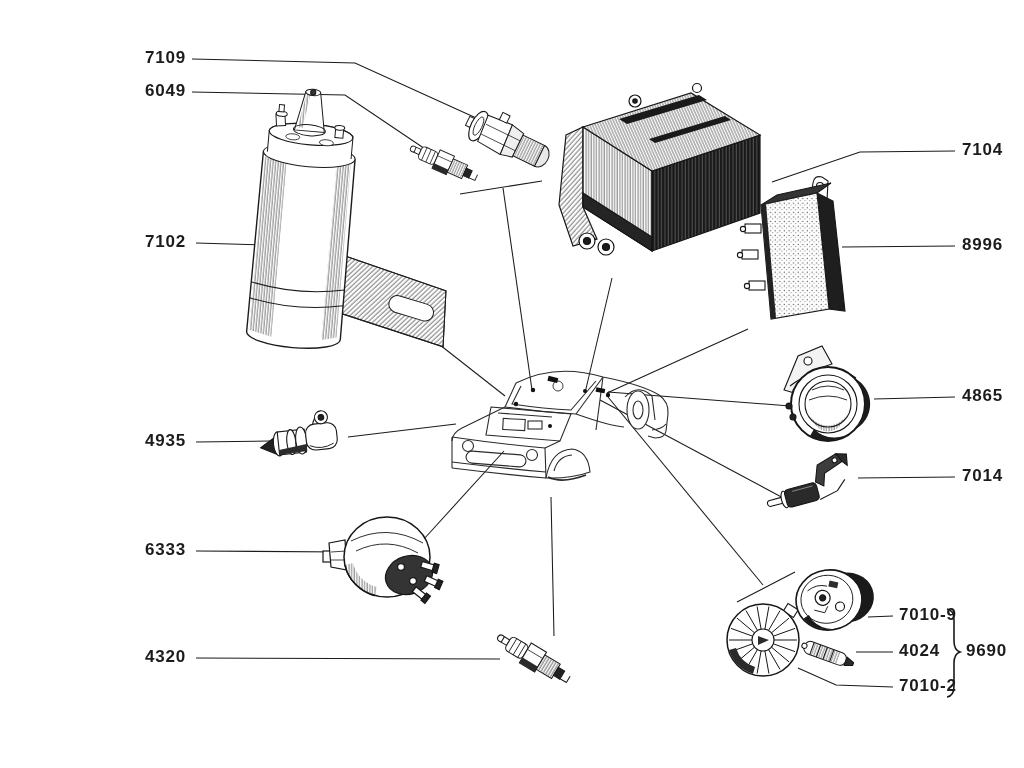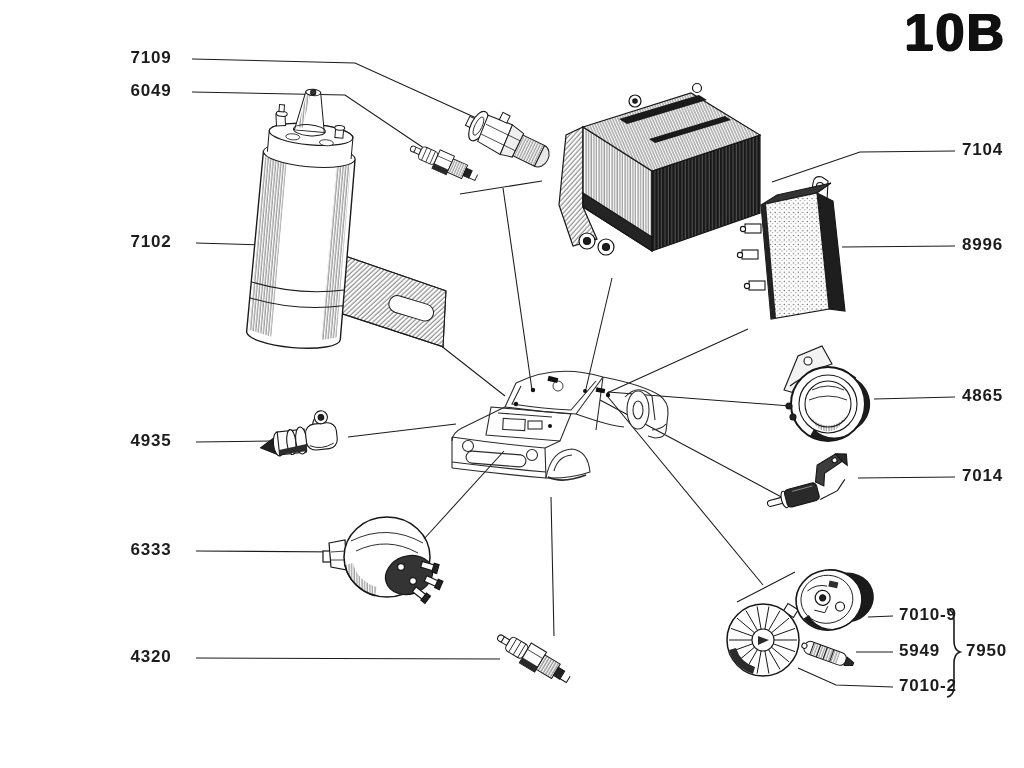--- a/index.html
+++ b/index.html
@@ -6,21 +6,21 @@
   .stage{
     position:relative;width:1024px;height:768px;background:#ffffff;
     overflow:hidden;font-family:"Liberation Sans",sans-serif;
   }
   .stage svg{position:absolute;left:0;top:0;}
   .lbl{
     position:absolute;transform:translateY(-54%);
     font-size:17px;font-weight:700;letter-spacing:.8px;
     color:#1c1c1c;white-space:nowrap;
   }
-  .lbl.left{width:70px;text-align:center;}
+  .lbl.left{width:70px;text-align:right;}
   .plate{
     position:absolute;top:2px;right:18px;
     font-size:52px;font-weight:800;letter-spacing:2px;color:#101010;
     text-shadow:1px 0 0 #101010,-1px 0 0 #101010,0 .5px 0 #101010;
   }
 </style>
 </head>
 <body>
 
 <div class="stage">
@@ -328,32 +328,31 @@
       <rect x="548" y="377" width="10" height="5" fill="#111" stroke="none" transform="rotate(14 553 379)"></rect>
       <rect x="596" y="388" width="9" height="4.5" fill="#111" stroke="none" transform="rotate(10 600 390)"></rect>
       <circle cx="533" cy="390" r="2.2" fill="#111" stroke="none"></circle>
       <circle cx="516" cy="404" r="2.2" fill="#111" stroke="none"></circle>
       <circle cx="585" cy="391" r="2" fill="#111" stroke="none"></circle>
       <circle cx="608" cy="395" r="2.2" fill="#111" stroke="none"></circle>
       <circle cx="550" cy="426" r="2" fill="#111" stroke="none"></circle>
     </g>
   </svg>
 
-  <div class="plate">10B</div>
 
   <div class="lbl left" style="left:116px;top:59px">7109</div>
   <div class="lbl left" style="left:116px;top:92px">6049</div>
   <div class="lbl left" style="left:116px;top:243px">7102</div>
   <div class="lbl left" style="left:116px;top:442px">4935</div>
   <div class="lbl left" style="left:116px;top:551px">6333</div>
   <div class="lbl left" style="left:116px;top:658px">4320</div>
 
   <div class="lbl" style="left:962px;top:151px">7104</div>
   <div class="lbl" style="left:962px;top:246px">8996</div>
   <div class="lbl" style="left:962px;top:397px">4865</div>
   <div class="lbl" style="left:962px;top:477px">7014</div>
 
   <div class="lbl" style="left:899px;top:616px">7010-9</div>
-  <div class="lbl" style="left:899px;top:652px">5949</div>
+  <div class="lbl" style="left:899px;top:652px">4024</div>
   <div class="lbl" style="left:899px;top:687px">7010-2</div>
-  <div class="lbl" style="left:966px;top:652px">7950</div>
+  <div class="lbl" style="left:966px;top:652px">9690</div>
 
 </div>
 
 </body></html>

